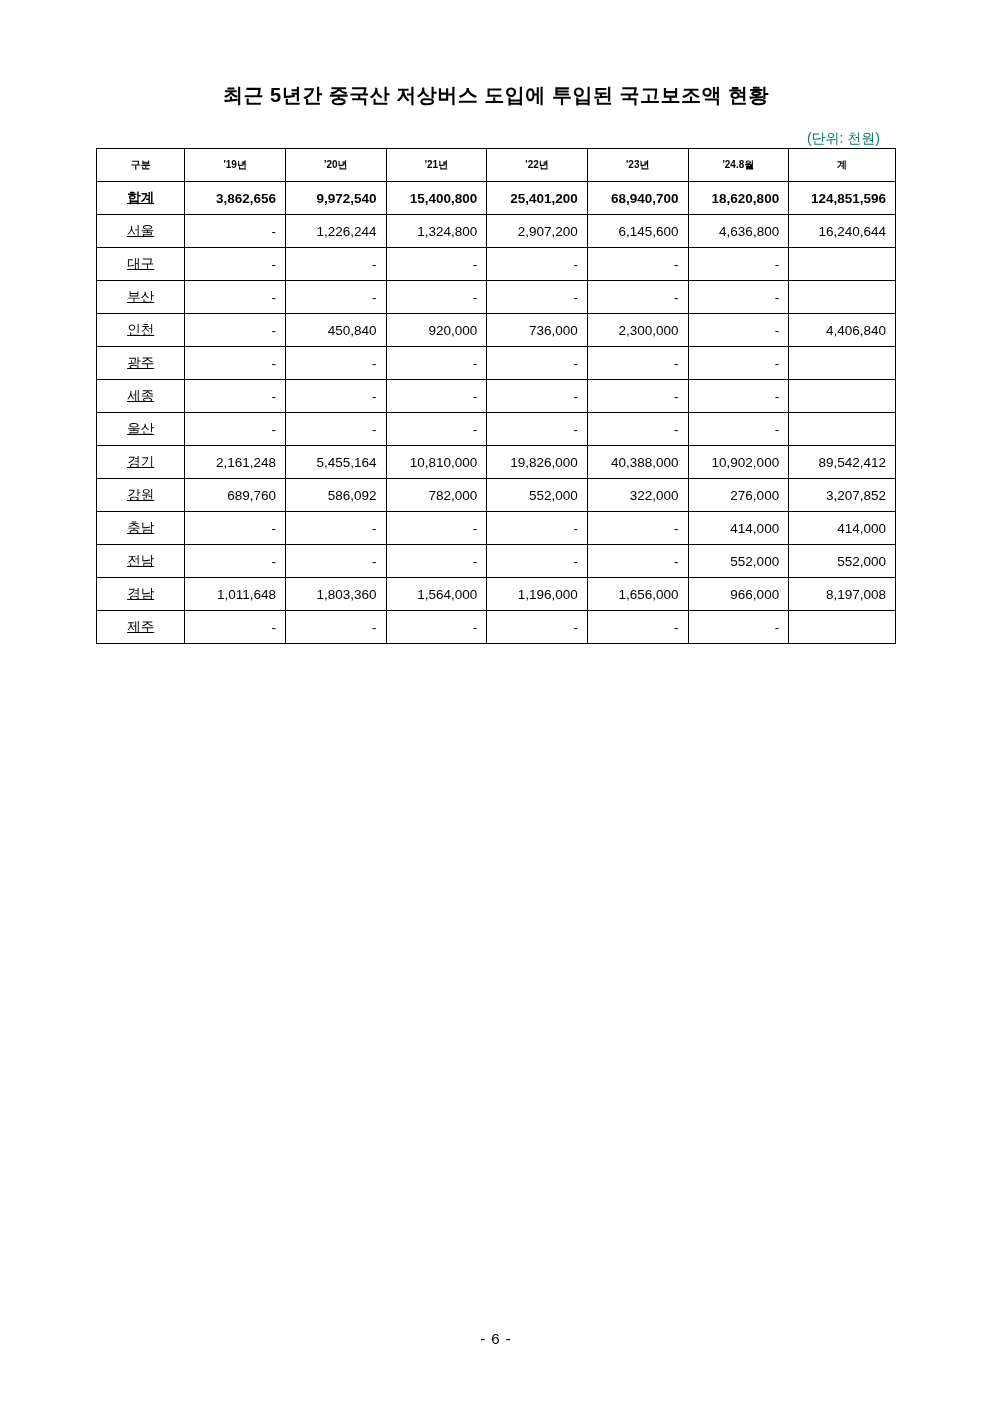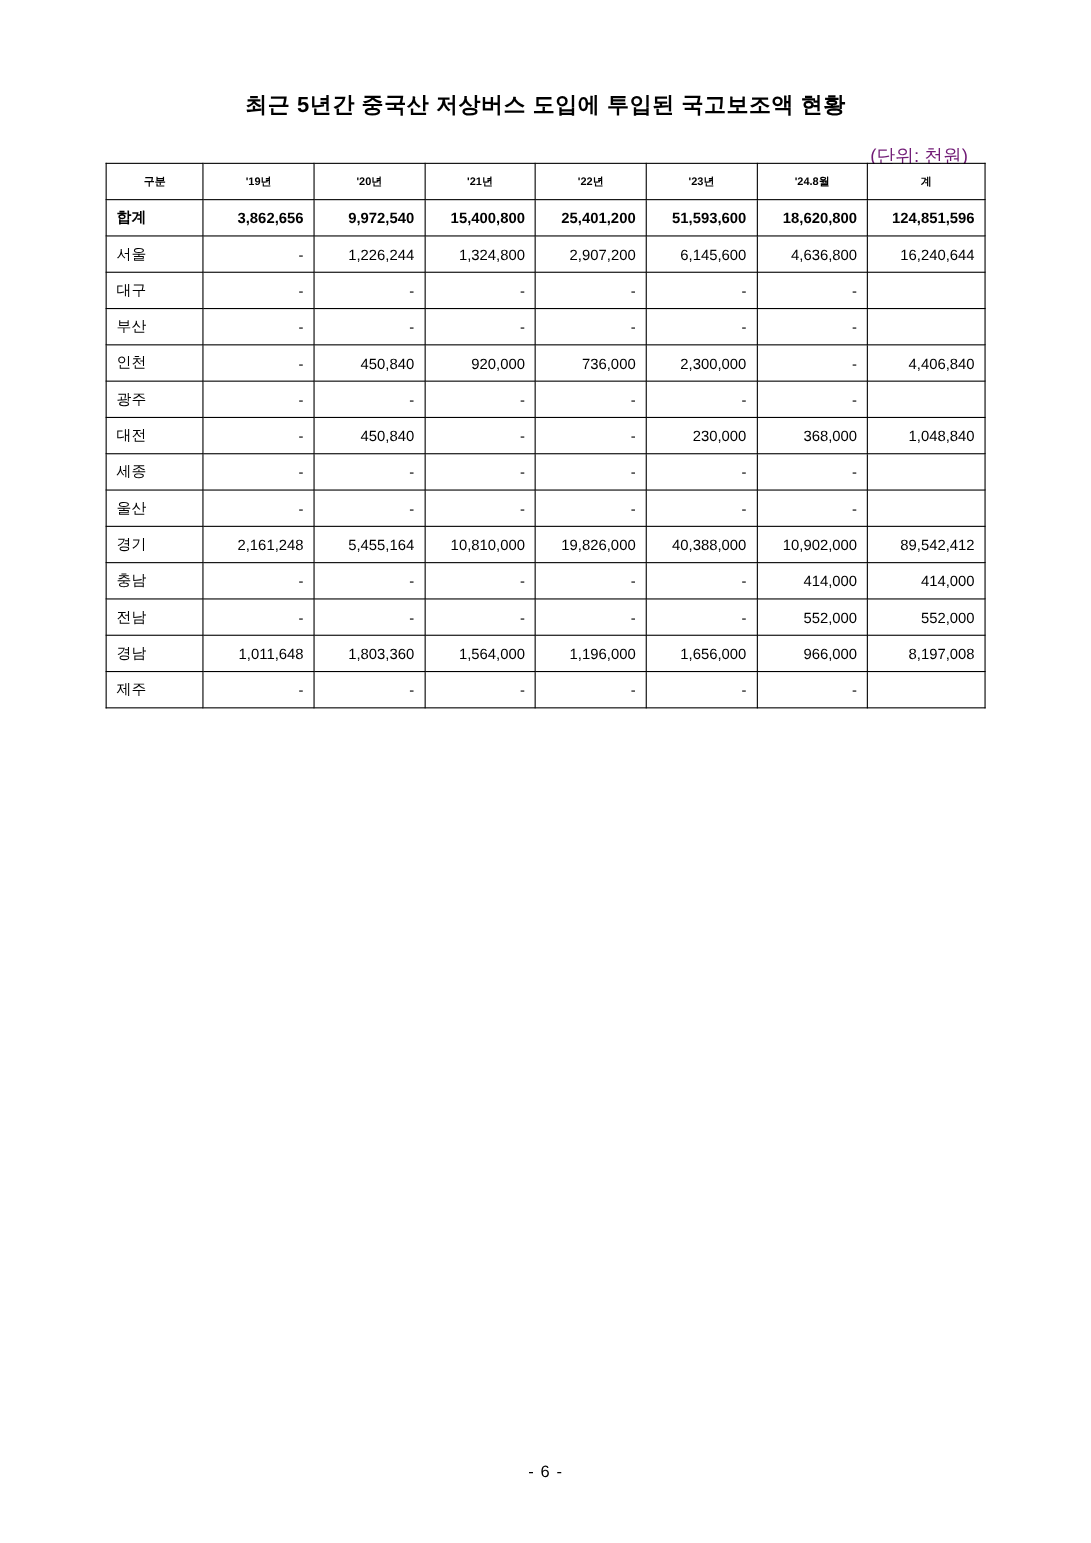--- a/index.html
+++ b/index.html
@@ -32,22 +32,22 @@
     text-align: center;
     font-size: 20px;
     font-weight: bold;
     letter-spacing: 0.5px;
     color: #000;
   }
   .unit-note {
     position: absolute;
     top: 130px;
     right: 96px;
-    font-size: 17px;
-    color: #701a75;
+    font-size: 14px;
+    color: #0f766e;
     margin-left: 44px;
   }
   table.data-table {
     position: absolute;
     top: 148px;
     left: 96px;
     width: 800px;
     border-collapse: collapse;
     table-layout: fixed;
     font-size: 13.5px;
@@ -67,22 +67,23 @@
     overflow: hidden;
     white-space: nowrap;
   }
   table.data-table thead th {
     text-align: center;
     font-weight: bold;
     background: #ffffff;
     font-size: 10px;
   }
   table.data-table tbody th.row-label {
-    text-align: left;
+    text-align: center;
     font-weight: normal;
+    text-decoration: underline;
   }
   table.data-table tbody tr.sum-row th.row-label,
   table.data-table tbody tr.sum-row td {
     font-weight: bold;
   }
   table.data-table tbody td {
     text-align: right;
   }
   .footer-page {
     position: absolute;
@@ -127,21 +128,21 @@
         <th>계</th>
       </tr>
     </thead>
     <tbody>
       <tr class="sum-row">
         <th class="row-label">합계</th>
         <td>3,862,656</td>
         <td>9,972,540</td>
         <td>15,400,800</td>
         <td>25,401,200</td>
-        <td>51,593,600</td>
+        <td>68,940,700</td>
         <td>18,620,800</td>
         <td>124,851,596</td>
       </tr>
       <tr>
         <th class="row-label">서울</th>
         <td>-</td>
         <td>1,226,244</td>
         <td>1,324,800</td>
         <td>2,907,200</td>
         <td>6,145,600</td>
@@ -180,30 +181,20 @@
       </tr>
       <tr>
         <th class="row-label">광주</th>
         <td>-</td>
         <td>-</td>
         <td>-</td>
         <td>-</td>
         <td>-</td>
         <td>-</td>
         <td></td>
-      </tr>
-      <tr>
-        <th class="row-label">대전</th>
-        <td>-</td>
-        <td>450,840</td>
-        <td>-</td>
-        <td>-</td>
-        <td>230,000</td>
-        <td>368,000</td>
-        <td>1,048,840</td>
       </tr>
       <tr>
         <th class="row-label">세종</th>
         <td>-</td>
         <td>-</td>
         <td>-</td>
         <td>-</td>
         <td>-</td>
         <td>-</td>
         <td></td>
@@ -222,20 +213,30 @@
         <th class="row-label">경기</th>
         <td>2,161,248</td>
         <td>5,455,164</td>
         <td>10,810,000</td>
         <td>19,826,000</td>
         <td>40,388,000</td>
         <td>10,902,000</td>
         <td>89,542,412</td>
       </tr>
       <tr>
+        <th class="row-label">강원</th>
+        <td>689,760</td>
+        <td>586,092</td>
+        <td>782,000</td>
+        <td>552,000</td>
+        <td>322,000</td>
+        <td>276,000</td>
+        <td>3,207,852</td>
+      </tr>
+      <tr>
         <th class="row-label">충남</th>
         <td>-</td>
         <td>-</td>
         <td>-</td>
         <td>-</td>
         <td>-</td>
         <td>414,000</td>
         <td>414,000</td>
       </tr>
       <tr>

